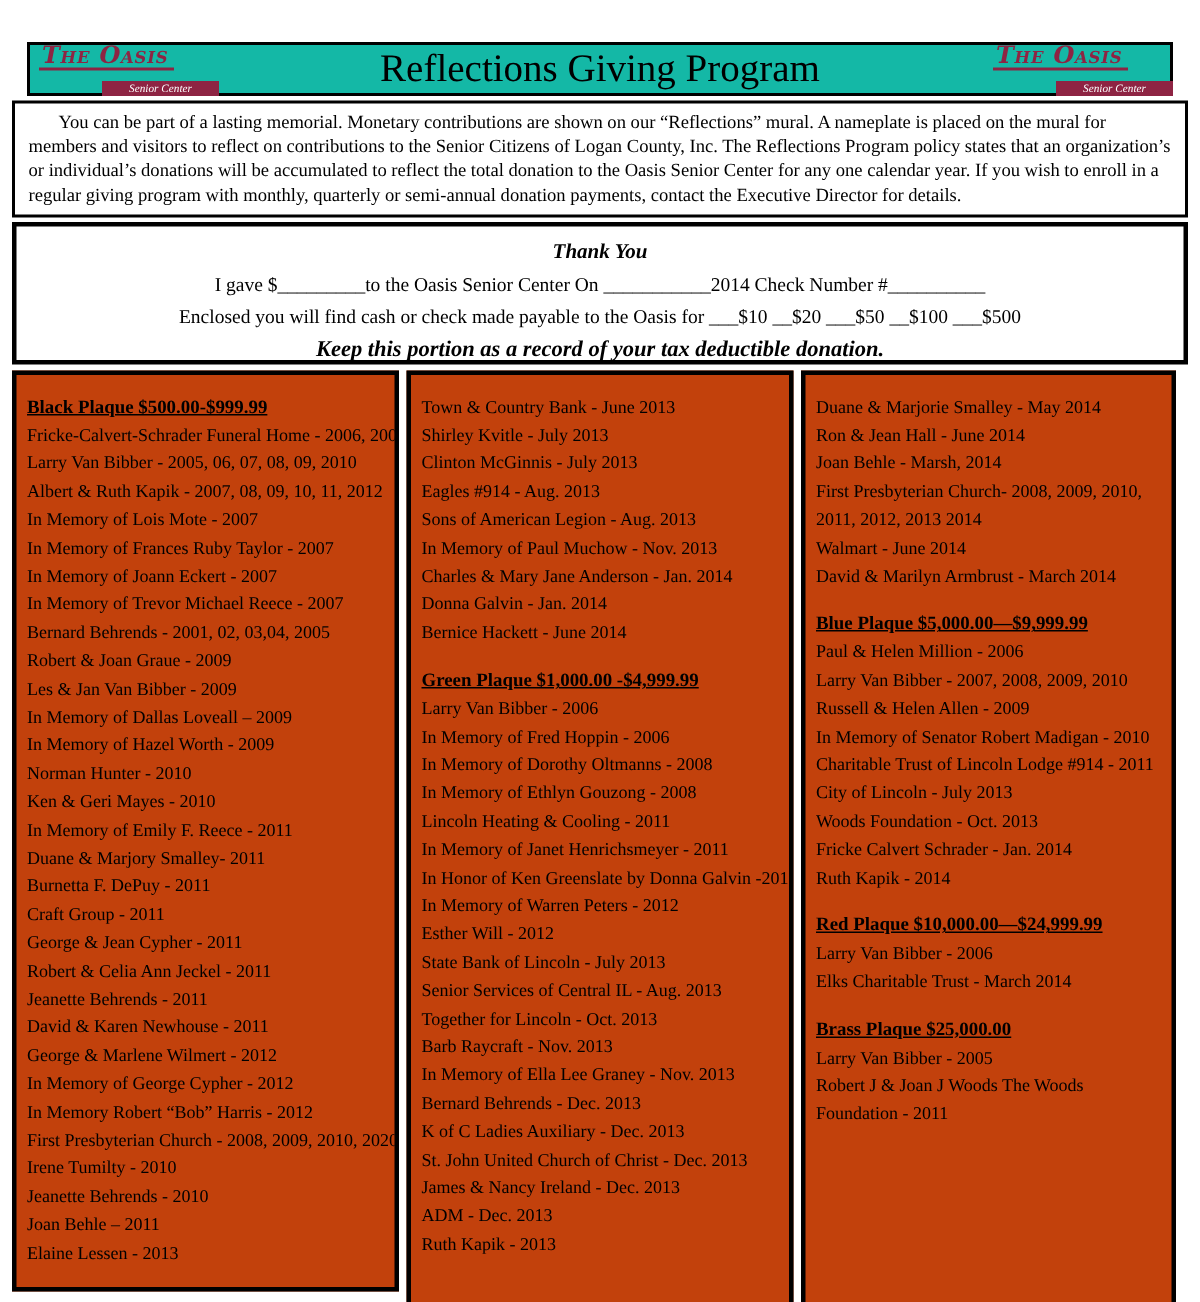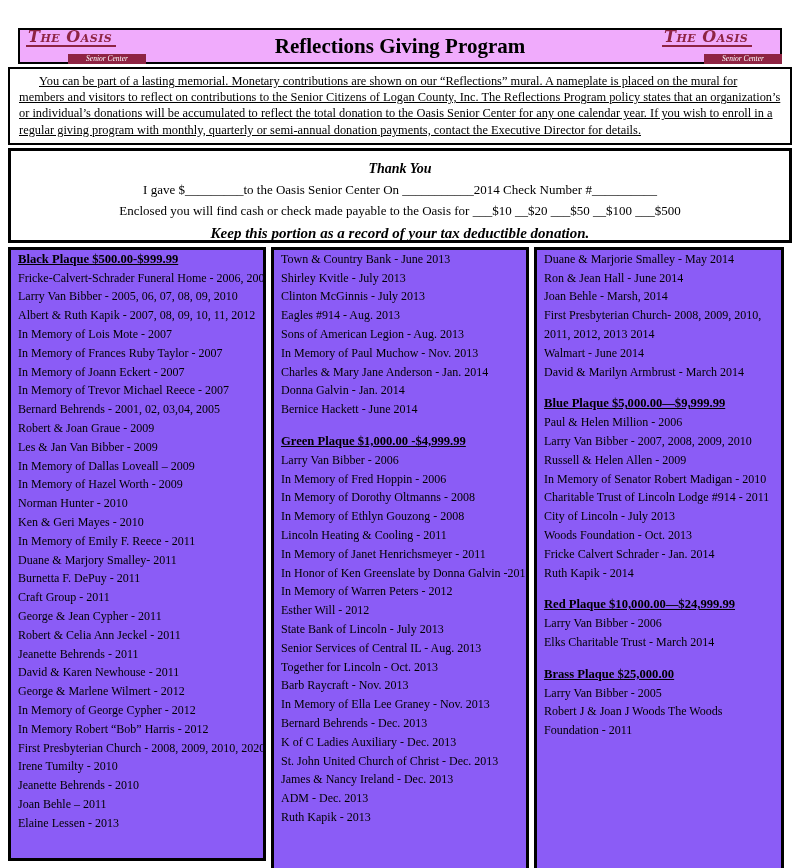--- a/index.html
+++ b/index.html
@@ -14,28 +14,28 @@
 
   
   .title-bar {
     margin: 28px 18px 3px 18px;
     height: 36px;
     border: 2px solid #000;
     display: flex;
     align-items: center;
     padding: 0 6px;
     position: relative;
-    background: #f0abfc;
+    background: #14b8a6;
   }
   .doc-title {
     position: absolute;
     left: 50%; top: 50%;
     transform: translate(-50%, -50%);
-    font-size: 21px;
-    font-weight: bold;
+    font-size: 26px;
+    font-weight: normal;
     white-space: nowrap;
   }
   .logo { width: 112px; flex: 0 0 auto; }
   .logo.right { margin-left: auto; }
   .logo-main {
     display: inline-block;
     font-family: "DejaVu Serif", serif;
     font-style: italic;
     font-weight: bold;
     font-variant: small-caps;
@@ -63,21 +63,21 @@
 
   
   .intro-box {
     margin: 0 8px 3px 8px;
     border: 2px solid #000;
     padding: 4px 9px 5px 9px;
     font-size: 12.4px;
     line-height: 16.2px;
     text-align: left;
   }
-  .intro-box .para { text-indent: 20px; text-decoration: underline; }
+  .intro-box .para { text-indent: 20px; }
 
   
   .thanks-box {
     margin: 0 8px 4px 8px;
     border: 3px solid #000;
     height: 95px;
     padding: 10px 10px;
     text-align: center;
   }
   .ty-head { font-size: 14px; font-weight: bold; font-style: italic; }
@@ -86,22 +86,22 @@
 
   
   .cols {
     margin: 0 8px;
     display: flex;
     gap: 5px;
     align-items: flex-start;
   }
   .col {
     border: 3px solid #000;
-    background: #8b5cf6;
-    padding: 0 7px;
+    background: #c2410c;
+    padding: 12px 7px;
     overflow: hidden;
   }
   .col-1 { width: 258px; height: 614px; }
   .col-2 { width: 258px; height: 774px; }
   .col-3 { width: 250px; height: 752px; }
 
   .it-header {
     font-size: 12.6px;
     font-weight: bold;
     text-decoration: underline;

